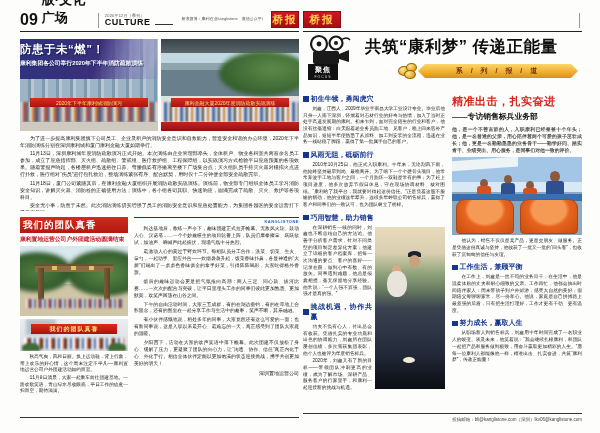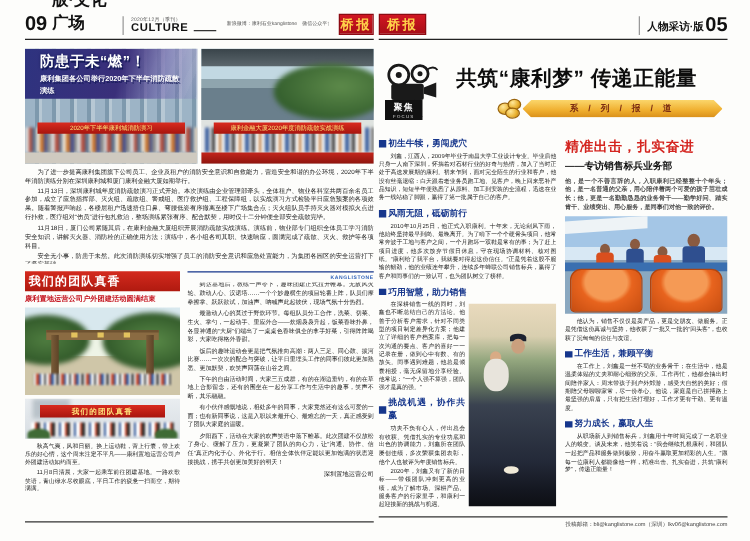--- a/index.html
+++ b/index.html
@@ -29,41 +29,41 @@
   
   .bodytext { font-size:5px; line-height:1.42; text-align:justify; color:#222; }
   .bodytext p { text-indent:2em; margin-bottom:1px; }
   .credit { font-size:5px; color:#222; text-align:right; margin-top:1px; }
 
   
   #a1-photos { display:flex; gap:3px; height:92px; margin-top:7px; }
   .photo { position:relative; overflow:hidden; flex:1; }
   #photoA { background:repeating-linear-gradient(90deg,#9db4c6 0 8px,#7e99ad 8px 11px,#b7c8d4 11px 14px); }
   #photoA .sheen { position:absolute; inset:0; background:linear-gradient(180deg,rgba(255,255,255,.35),rgba(255,255,255,0) 45%); }
-  .a1-overlay { position:absolute; top:0; left:0; right:0; height:40px; padding:3px 12px;
+  .a1-overlay { position:absolute; top:0; left:0; right:0; height:40px; padding:3px 0;
       background:linear-gradient(105deg,#2e337f 0%,#3a2f7a 55%,rgba(96,84,164,.55) 78%,rgba(130,120,190,.15) 100%),
                  repeating-linear-gradient(115deg,rgba(255,255,255,.07) 0 6px,transparent 6px 14px); }
   .a1-title { font-size:11.5px; font-weight:900; color:#fff; text-shadow:1px 1px 0 #141a58, 0 0 2px #141a58; letter-spacing:.5px; }
   .a1-sub { font-size:5.8px; font-weight:bold; color:#fff; margin-top:2px; text-shadow:1px 1px 0 rgba(20,26,88,.8); }
   .crowd { position:absolute; left:0; right:0; bottom:9px; height:20px; filter:blur(1.1px);
       background:repeating-linear-gradient(90deg,#d9d9d9 0 3px,#b04a3a 3px 6px,#5a6f8a 6px 9px,#e8e0d0 9px 12px,#c8742f 12px 15px,#49508a 15px 18px,#8c8c8c 18px 21px); }
   .banner { position:absolute; left:7%; width:86%; height:9px; bottom:24px; background:linear-gradient(180deg,#d92b1f,#a8150e);
       color:#ffe27a; font-size:5px; display:flex; align-items:center; justify-content:center; white-space:nowrap; }
   .ground { position:absolute; left:0; right:0; bottom:0; height:9px; background:#cfcac0; }
   #photoB { background:linear-gradient(180deg,#c2d8e2 0 26%,#8fa5ae 26% 34%,#6a7f8c 34% 62%,#dfe3e0 62% 100%); }
   #photoB .roof { position:absolute; top:0; left:0; right:0; height:14px; background:linear-gradient(180deg,#39444a,#5b666c); }
   #photoB .tree { position:absolute; right:-10px; top:12px; width:90px; height:45px; border-radius:50%;
       background:radial-gradient(ellipse at 60% 40%,#5d8a4a,#35602e 70%); filter:blur(2px); }
   #photoB .crowd { background:repeating-linear-gradient(90deg,#f2f2f2 0 3px,#3a5f9e 3px 6px,#d8d8d8 6px 9px,#333 9px 11px,#fff 11px 14px,#b5651d 14px 16px); }
   #photoB .carpet { position:absolute; left:0; right:0; bottom:0; height:9px; background:linear-gradient(180deg,#c3251b,#8e140d); }
   #a1-text { margin-top:4px; height:76px; overflow:hidden; }
 
   
   #article2 { display:flex; gap:6px; margin-top:6px; height:198px; }
-  #a2-left { width:124px; flex:none; }
+  #a2-left { width:108px; flex:none;font-family:Liberation Mono, monospace; }
   .a2-titlebar { background:linear-gradient(180deg,#d42a1e,#b01a10); color:#fff; font-weight:900; font-size:9.5px;
       padding:2px 3px 1px; letter-spacing:1px; }
   .a2-sub { color:#c4111c; font-weight:bold; font-size:5.8px; margin:2px 0 2px; }
   #photoC { height:70px; background:linear-gradient(180deg,#d8e8ee 0 30%,#eef4e6 30% 55%,#cfc6a8 55% 100%); }
   #photoC .hillL { position:absolute; left:-18px; top:6px; width:70px; height:40px; border-radius:50%; background:radial-gradient(#4f7d40,#2e5527 75%); filter:blur(2px); }
   #photoC .hillR { position:absolute; right:-18px; top:4px; width:80px; height:46px; border-radius:50%; background:radial-gradient(#5a8a48,#2e5527 75%); filter:blur(2px); }
   #photoC .beam { position:absolute; left:14%; width:72%; top:18px; height:8px; background:#8a6b42; border-top:2px solid #6d5230; }
   #photoC .plaque { position:absolute; top:20px; width:5px; height:4px; background:#e3c35e; }
   #photoC .postL, #photoC .postR { position:absolute; top:22px; width:6px; height:36px; background:linear-gradient(90deg,#7a5c38,#5e4428); }
   #photoC .postL { left:17%; } #photoC .postR { right:17%; }
@@ -78,21 +78,21 @@
   #photoD .plant { position:absolute; bottom:0; width:18px; height:8px; border-radius:50% 50% 0 0; background:#3f6b35; filter:blur(1px); }
   #a2-left .bodytext { margin-top:3px; font-size:4.7px; height:62px; overflow:hidden; }
   #a2-right { flex:1; display:flex; flex-direction:column; }
   .a2r-top { border-top:1px solid #16368c; text-align:right; font-size:4px; color:#2b5fb8; font-weight:bold; letter-spacing:.5px; padding-top:1px; margin-bottom:2px; }
   #a2-right .bodytext { font-size:4.8px; line-height:1.45; flex:1; overflow:hidden; }
   #a2-right .bodytext p { margin-bottom:2px; }
 
   .page-bottom-rule { position:absolute; left:0; right:0; bottom:4px; border-top:1px solid #333; }
 
   
-  #feature { position:relative; height:58px; margin-top:16px; }
+  #feature { position:relative; height:58px; margin-top:0; }
   #focus-icon { position:absolute; left:2px; top:2px; width:46px; height:52px; }
   #focus-label { position:absolute; left:5px; top:32px; width:30px; background:#111; color:#fff; text-align:center; padding:1px 0; }
   #focus-label .zh { font-size:7px; font-weight:bold; letter-spacing:1px; display:block; }
   #focus-label .en { font-size:3.5px; letter-spacing:1px; display:block; color:#ddd; }
   #headline { margin-left:62px; font-size:16.5px; font-weight:900; color:#0d0d0d; letter-spacing:.5px; padding-top:4px; white-space:nowrap; }
   #ribbon-wrap { position:relative; margin:5px 0 0 95px; width:180px; height:16px; }
   #ribbon { position:absolute; left:20px; right:0; top:1px; bottom:1px;
       background:linear-gradient(180deg,#fbd66b,#efae2e 60%,#d98f1a);
       clip-path:polygon(0 50%,7px 0,calc(100% - 7px) 0,100% 50%,calc(100% - 7px) 100%,7px 100%);
       display:flex; align-items:center; justify-content:center; color:#7c2d12; font-weight:bold; font-size:7px; letter-spacing:3px; }
@@ -228,24 +228,20 @@
       </div>
     </div>
     <div class="page-bottom-rule"></div>
   </div>
 
   <div class="page" id="page-right">
     <div class="hdr">
       <span class="nameplate">桥报</span>
       <span class="spacer"></span>
       <span class="vdiv"></span>
-      <span class="hdr-secnum">
-        <span>人物采访·版</span>
-        <b>05</b>
-      </span>
     </div>
 
     <div id="feature">
       <svg id="focus-icon" viewBox="0 0 46 52">
         <circle cx="14" cy="10" r="8" fill="none" stroke="#1a1a1a" stroke-width="2.2"></circle>
         <circle cx="14" cy="10" r="2.4" fill="#1a1a1a"></circle>
         <circle cx="31" cy="9" r="6.5" fill="none" stroke="#1a1a1a" stroke-width="2.2"></circle>
         <circle cx="31" cy="9" r="2" fill="#1a1a1a"></circle>
         <rect x="8" y="17" width="26" height="13" rx="2" fill="#1a1a1a"></rect>
         <polygon points="34,20 44,16 44,28 34,25" fill="#1a1a1a"></polygon>

